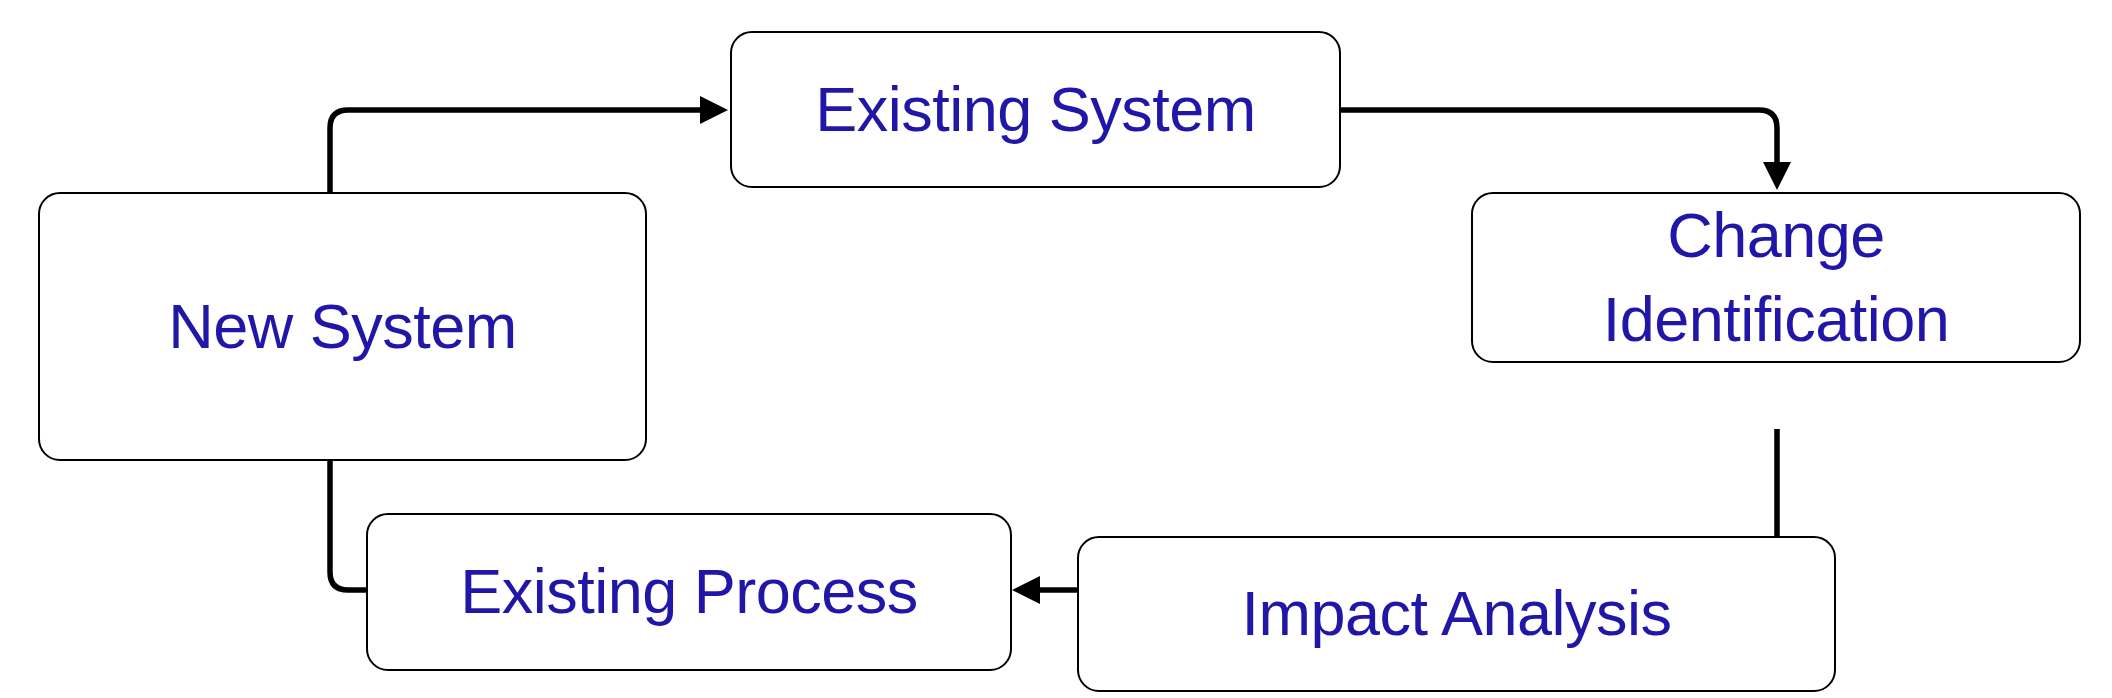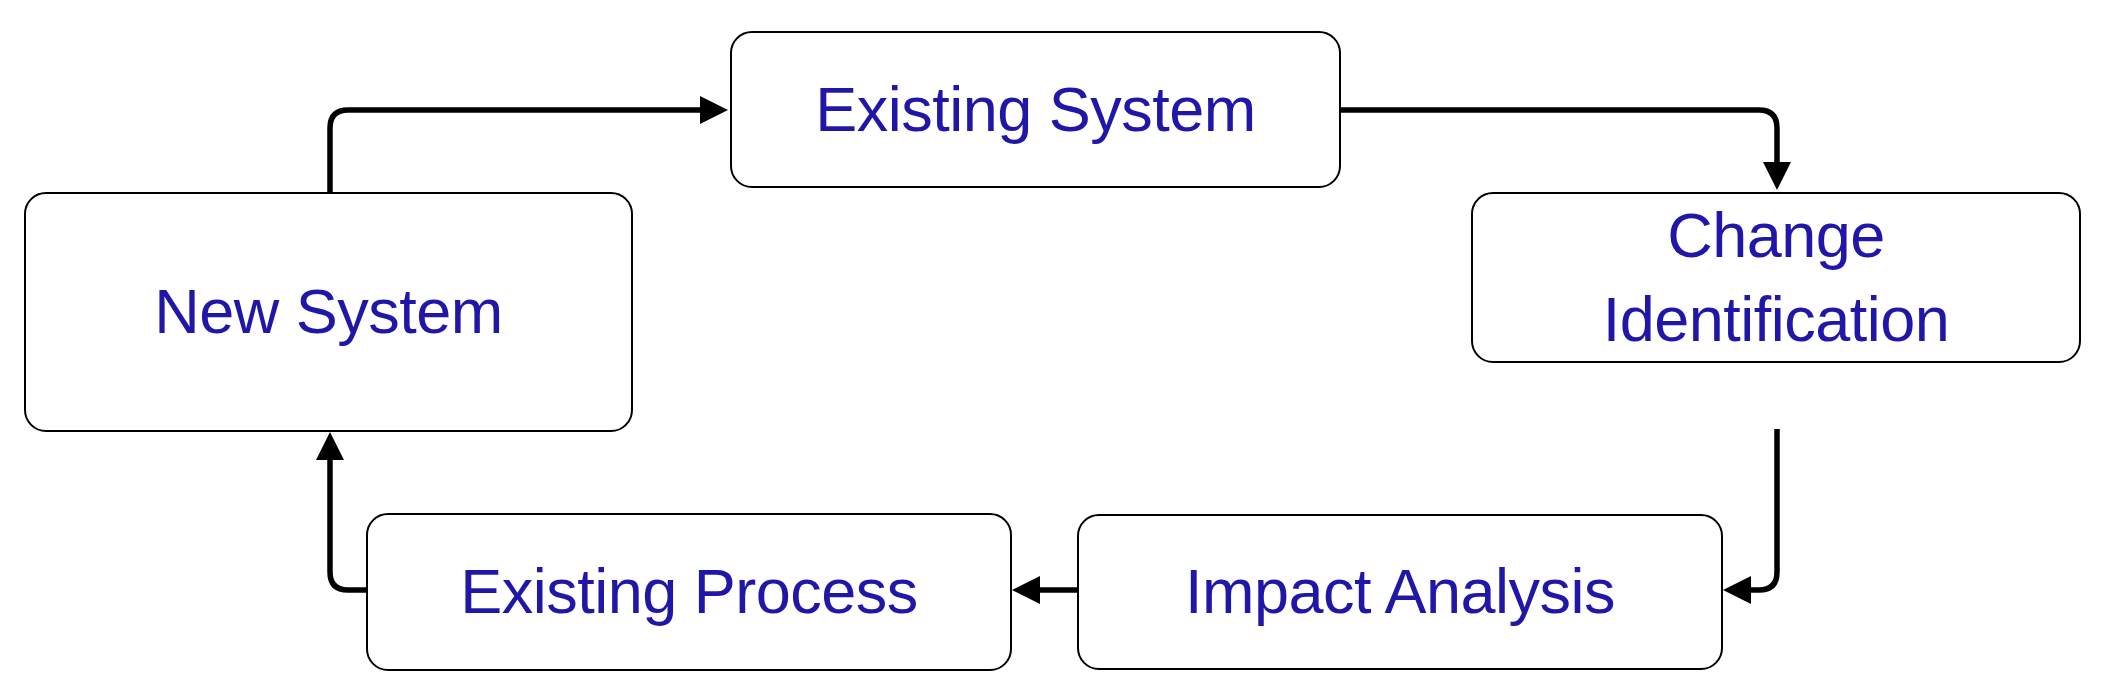--- a/index.html
+++ b/index.html
@@ -85,34 +85,34 @@
       <path class="edge-path" d="M 1077 590 L 1037 590"></path>
       <polygon class="arrow-head" points="1012,590 1040,576 1040,604"></polygon>
     </g>
 
     <g>
       <path class="edge-path" d="M 366 590 L 348 590 Q 330 590 330 572 L 330 455"></path>
       <polygon class="arrow-head" points="330,432 316,460 344,460"></polygon>
     </g>
   </svg>
 
-  <div class="node-box" style="left:24px; top:192px; width:609px; height:240px;">
+  <div class="node-box" style="left:38px; top:192px; width:609px; height:269px;">
     <span class="node-label">New System</span>
   </div>
 
   <div class="node-box" style="left:730px; top:31px; width:611px; height:157px;text-align:center;">
     <span class="node-label">Existing System</span>
   </div>
 
   <div class="node-box" style="left:1471px; top:192px; width:610px; height:171px;">
     <span class="node-label">Change
 Identification</span>
   </div>
 
-  <div class="node-box" style="left:1077px; top:514px; width:646px; height:156px;">
+  <div class="node-box" style="left:1077px; top:536px; width:759px; height:156px;">
     <span class="node-label">Impact Analysis</span>
   </div>
 
   <div class="node-box" style="left:366px; top:513px; width:646px; height:158px;">
     <span class="node-label">Existing Process</span>
   </div>
 
 </div>
 
 </body></html>

